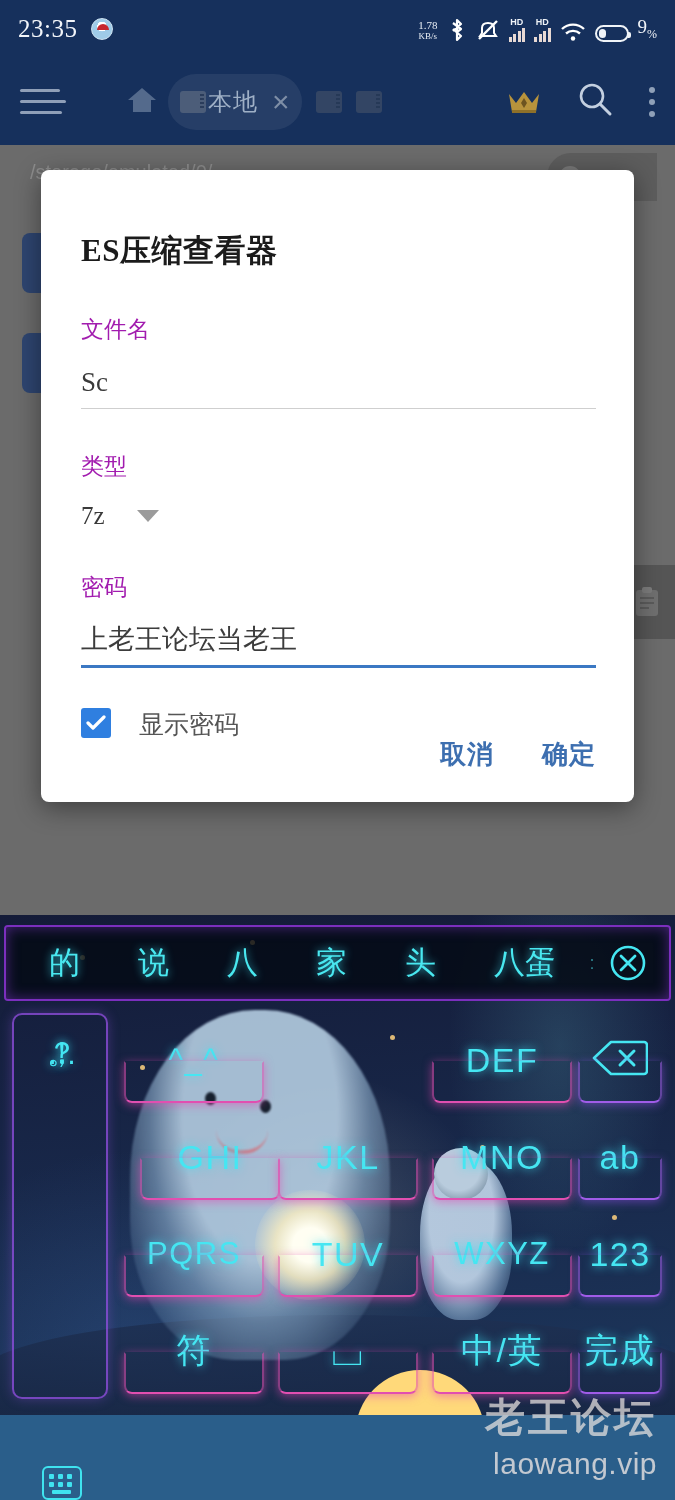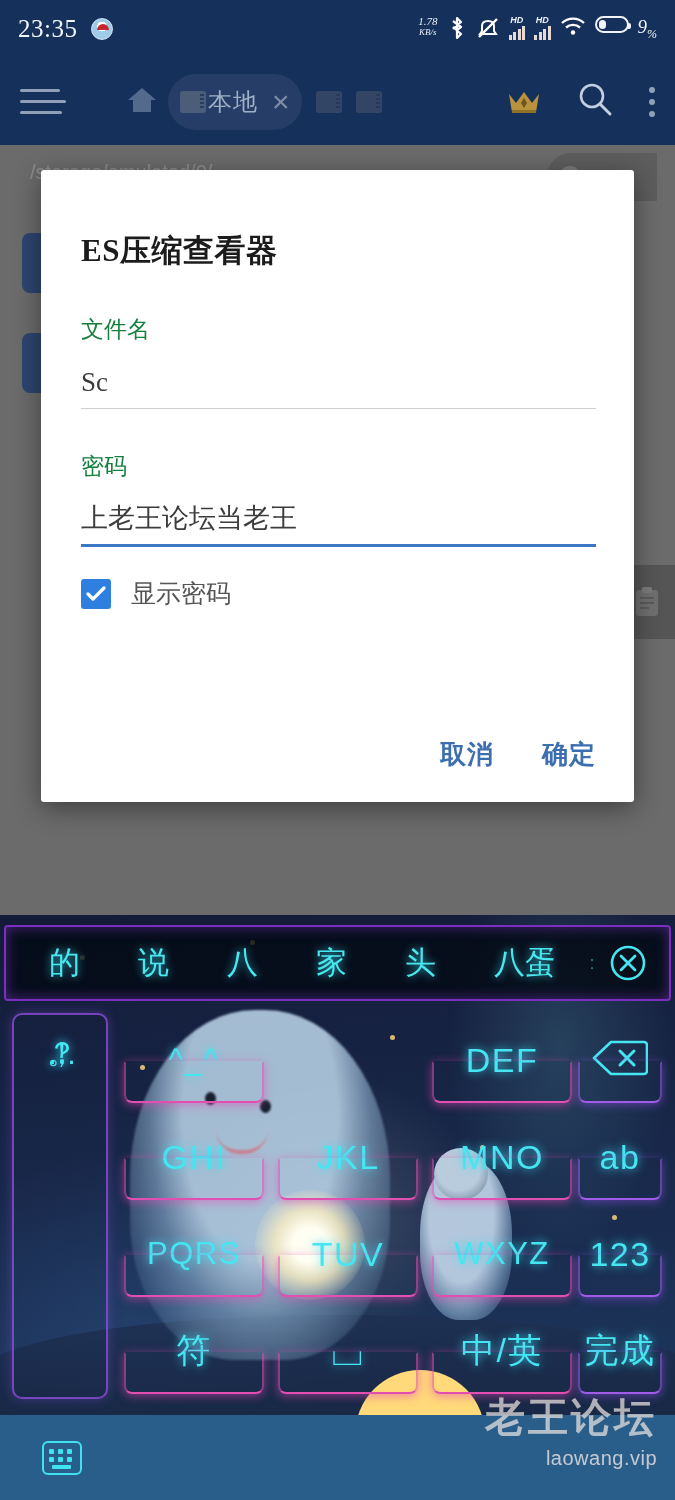--- a/index.html
+++ b/index.html
@@ -40,21 +40,21 @@
     background: radial-gradient(circle at 50% 38%, #fff 0 30%, #9fcbe8 31% 100%);
     border: 1px solid #cfe3f2;
     position: relative;
   }
   .sb-appicon::after {
     content: ""; position: absolute; left: 5px; top: 5px;
     width: 12px; height: 6px; border-radius: 6px 6px 0 0;
     background: #c6262e;
   }
   .sb-right {
-    margin-left: auto; display: flex; align-items: flex-start; gap: 9px; font-style: italic;
+    margin-left: auto; display: flex; align-items: flex-end; gap: 9px;
   }
   .sb-net {
     font-family: "Liberation Serif", serif;
     font-size: 11px; line-height: 11px; text-align: center; color: #e8eef5;
   }
   .sb-net small { font-size: 9px; display: block; }
   .ico { display: inline-block; }
   .sb-bt svg, .sb-mute svg, .sb-wifi svg { display: block; }
   .sig { display: flex; flex-direction: column; align-items: center; }
   .sig-hd { font-size: 9px; font-weight: bold; line-height: 9px; color: #eef2f7; }
@@ -146,54 +146,54 @@
     width: 56px; height: 74px; border-radius: 12px 0 0 12px;
     background: #555555;
     display: flex; align-items: center; justify-content: center;
   }
 
   
   .dialog {
     position: absolute; left: 41px; top: 170px;
     width: 593px; height: 632px;
     background: #ffffff;
-    border-radius: 3px;
+    border-radius: 8px;
     box-shadow: 0 6px 26px rgba(0,0,0,.42);
     padding: 36px 40px 0 40px;
   }
   .dlg-title {
     font-family: "Liberation Serif", serif;
     font-size: 31px; font-weight: bold; color: #1b1b1b;
     letter-spacing: .5px;
     margin-top: 24px;
   }
   .field { margin-top: 42px; }
   .field-label {
     font-family: "Liberation Serif", serif;
-    font-size: 23px; color: #15803d;
+    font-size: 23px; color: #a21caf;
   }
   .field-value {
     font-family: "Liberation Serif", serif;
     font-size: 27px; color: #3a3a3a;
     margin-top: 22px; padding-bottom: 10px;
   }
   .underline { height: 1px; background: #cfcfcf; width: 515px; }
   .underline.focus { height: 3px; background: #3b78c3; }
   .select-row { display: flex; align-items: center; gap: 32px; margin-top: 20px; }
   .select-val { font-family: "Liberation Serif", serif; font-size: 25px; color: #3a3a3a; }
   .caret {
     width: 0; height: 0;
     border-left: 11px solid transparent; border-right: 11px solid transparent;
     border-top: 12px solid #9b9b9b;
   }
   .pw-value {
     font-size: 27px; color: #3c3c3c; margin-top: 18px; padding-bottom: 8px;
     font-family: "Liberation Sans", sans-serif;
   }
-  .check-row { display: flex; align-items: center; gap: 20px; margin-top: 30px; }
+  .check-row { display: flex; gap: 28px; margin-top: 40px; }
   .checkbox {
     width: 30px; height: 30px; border-radius: 3px; background: #2f7fe0;
     display: flex; align-items: center; justify-content: center;
   }
   .checkbox svg { display: block; }
   .check-label { font-family: "Liberation Serif", serif; font-size: 25px; color: #555; }
   .dlg-actions {
     position: absolute; right: 38px; bottom: 30px;
     display: flex; gap: 48px; align-items: center;
   }
@@ -332,33 +332,33 @@
     color: #45e6f2; font-size: 30px;
     text-shadow: 0 0 10px rgba(60,225,245,.85);
     cursor: pointer;
   }
 
   
   .kb-bottom {
     position: absolute; left: 0; top: 1415px;
     width: 675px; height: 85px;
     background: #2a5e8a;
-    display: flex; align-items: center; padding-left: 42px;
+    display: flex; align-items: flex-end; padding-left: 42px;
   }
   .kb-ico-btn {
     width: 40px; height: 34px; border: 2.5px solid #3fe3ef; border-radius: 6px;
     position: relative;
   }
   .kb-ico-btn i { position: absolute; background: #3fe3ef; border-radius: 1px; display: block; }
   .watermark {
     position: absolute; right: 18px; top: -25px;
     text-align: right; pointer-events: none;
   }
   .wm-cn { font-size: 40px; font-weight: bold; color: rgba(234,228,226,.72); letter-spacing: 3px; }
-  .wm-en { font-size: 20px; color: rgba(234,228,226,.8); margin-top: 2px; letter-spacing: .5px; }
+  .wm-en { font-size: 30px; color: rgba(234,228,226,.8); margin-top: 2px; letter-spacing: .5px; }
 </style>
 </head>
 <body>
 
 <div id="screen">
 
   <div class="app-bg">
 
     <div class="statusbar">
       <div class="sb-clock">23:35</div>
@@ -474,20 +474,27 @@
 
   <div class="dialog">
     <div class="dlg-title">ES压缩查看器</div>
 
     <div class="field">
       <div class="field-label">文件名</div>
       <div class="field-value">Sc</div>
       <div class="underline"></div>
     </div>
 
+    <div class="field">
+      <div class="field-label">类型</div>
+      <div class="select-row">
+        <span class="select-val">7z</span>
+        <span class="caret"></span>
+      </div>
+    </div>
 
     <div class="field">
       <div class="field-label">密码</div>
       <div class="pw-value">上老王论坛当老王</div>
       <div class="underline focus"></div>
     </div>
 
     <div class="check-row">
       <span class="checkbox">
         <svg width="20" height="16" viewBox="0 0 20 16">
@@ -561,21 +568,21 @@
       <div class="key violet" style="left:572px; top:2px; width:96px; height:94px;">
         <span>
           <svg width="56" height="40" viewBox="0 0 56 40">
               <path d="M19 4 H52 a3 3 0 0 1 3 3 v26 a3 3 0 0 1 -3 3 H19 L2 20 Z" fill="none" stroke="#45e6f2" stroke-width="2.6" stroke-linejoin="round"></path>
               <path d="M28 13 L42 27 M42 13 L28 27" stroke="#45e6f2" stroke-width="3" stroke-linecap="round"></path>
             </svg>
         </span>
           <span class="br"></span>
       </div>
 
-      <div class="key big" style="left:118px; top:99px; width:152px; height:94px;justify-content:center;">
+      <div class="key big" style="left:134px; top:99px; width:152px; height:94px;justify-content:center;">
         <span class="kl">GHI</span>
           <span class="br"></span>
       </div>
       <div class="key big" style="left:272px; top:99px; width:152px; height:94px;">
         <span class="kl">JKL</span>
           <span class="br"></span>
       </div>
       <div class="key big" style="left:426px; top:99px; width:152px; height:94px;">
         <span class="kl">MNO</span>
           <span class="br"></span>

